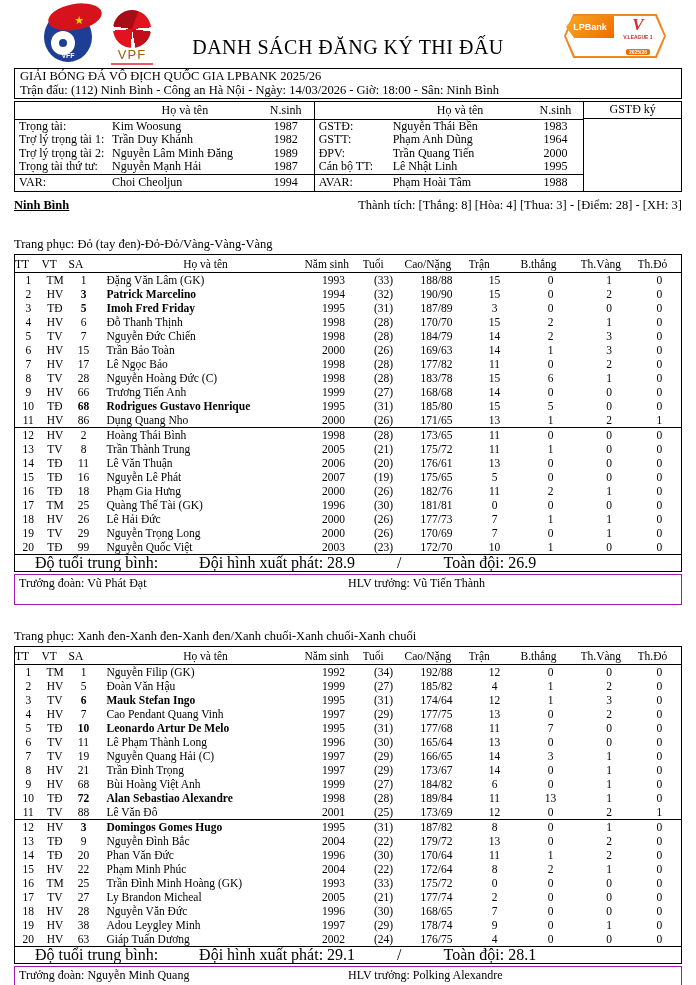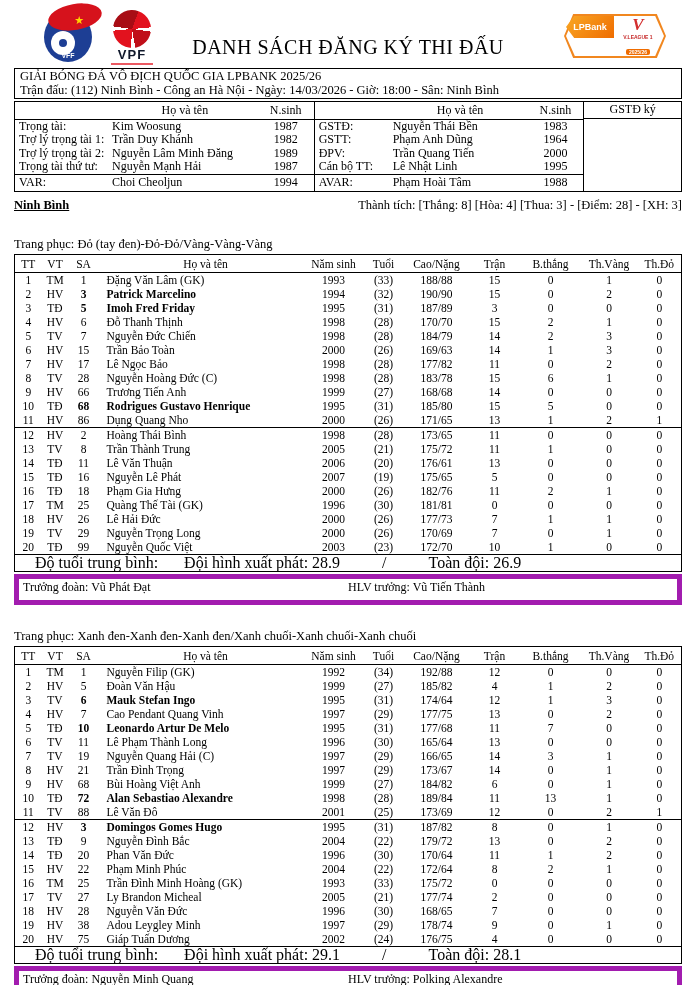--- a/index.html
+++ b/index.html
@@ -22,21 +22,21 @@
   .vff-ball:after { content:""; position:absolute; left:8px; top:8px; width:8px; height:8px;
               background:#1d3e94; border-radius:50%; }
   .vff-label { position:absolute; bottom:3px; left:0; right:0; text-align:center; color:#fff;
               font-size:7px; font-weight:bold; font-family:"Liberation Sans",sans-serif; }
 
   .lg-vpf { position:absolute; left:92px; top:4px; width:52px; height:58px; text-align:center; }
   .vpf-ball { width:38px; height:38px; margin:0 auto; border-radius:50%;
               background:conic-gradient(#e2121e 0 65deg,#fff 65deg 78deg,#c00f19 78deg 150deg,
                 #fff 150deg 163deg,#e2121e 163deg 245deg,#fff 245deg 258deg,#a80d15 258deg 360deg);
               transform:rotate(20deg); }
-  .vpf-label { color:#0f172a; font-weight:bold; font-size:13px; line-height:14px;
+  .vpf-label { color:#a16207; font-weight:normal; font-size:13px; line-height:14px;
               font-family:"Liberation Sans",sans-serif; letter-spacing:1px; }
   .vpf-tag { width:42px; height:2px; background:#e2121e; margin:1px auto 0; opacity:.7; }
 
   .lg-league { position:absolute; right:16px; top:8px; width:102px; height:44px; }
   .hex-out { position:absolute; inset:0; background:#f1871f;
              clip-path:polygon(9% 0,91% 0,100% 50%,91% 100%,9% 100%,0 50%); }
   .hex-in  { position:absolute; inset:2px; background:#fff;
              clip-path:polygon(9% 0,91% 0,100% 50%,91% 100%,9% 100%,0 50%); }
   .hex-left{ position:absolute; left:2px; top:2px; bottom:20px; width:48px;
              background:linear-gradient(135deg,#f9a825,#ef6c00);
@@ -67,36 +67,36 @@
 
   
   .team-head { display:flex; justify-content:space-between; align-items:baseline;
                margin-top:6px; font-size:12.5px; line-height:15px; }
   .team-name { font-weight:bold; }
   .team-name.u { text-decoration:underline; }
   .kit { font-size:12.5px; line-height:15px; margin-bottom:2px;margin-top:24px; }
 
   .roster { width:100%; border-collapse:collapse; table-layout:fixed; border:1px solid #000;
             font-size:11.5px; }
-  .roster th { font-weight:normal; height:18px; border-bottom:1px solid #000; text-align:center;
+  .roster th { font-weight:normal; height:18px; border-bottom:1px solid #000; text-align:left;
             white-space:nowrap; overflow:hidden; }
   .roster th.name, .roster td.name { text-align:left; padding-left:8px; white-space:nowrap; overflow:hidden; }
   .roster th.name { text-align:center; }
   .roster td { line-height:14px; text-align:center; white-space:nowrap; overflow:hidden; }
   .roster tr.sep td { border-top:1px solid #000; }
   .roster tr.b td.name, .roster tr.b td.sa { font-weight:bold; }
 
   .avgbox { border:1px solid #000; margin-top:-1px; font-size:16px; line-height:16px;
             padding-left:20px; display:flex; white-space:nowrap; }
-  .avgbox .g1 { margin-left:26px;text-align:right; }
+  .avgbox .g1 { margin-left:41px;text-align:right; }
   .avgbox .g2 { margin-left:42px; }
   .avgbox .g3 { margin-left:42px; }
   .avgbox .v  { margin-left:4px; }
 
-  .staffbox { border:5px solid #a21caf; margin-top:2px; font-size:12px; line-height:15px;
+  .staffbox { border:1px solid #a21caf; margin-top:2px; font-size:12px; line-height:15px;
             min-height:31px; position:relative; padding:1px 4px; }
   .staffbox .coach { position:absolute; left:50%; top:1px; }
 </style>
 </head>
 <body>
 
 <div class="page">
 
   <div class="header">
     <div class="lg-vff">
@@ -861,21 +861,21 @@
             <td>178/74</td>
             <td>9</td>
             <td>0</td>
             <td>1</td>
             <td>0</td>
           </tr>
 
           <tr>
             <td>20</td>
             <td>HV</td>
-            <td class="sa">75</td>
+            <td class="sa">63</td>
             <td class="name">Giáp Tuấn Dương</td>
             <td>2002</td>
             <td>(24)</td>
             <td>176/75</td>
             <td>4</td>
             <td>0</td>
             <td>0</td>
             <td>0</td>
           </tr>
         </tbody>

